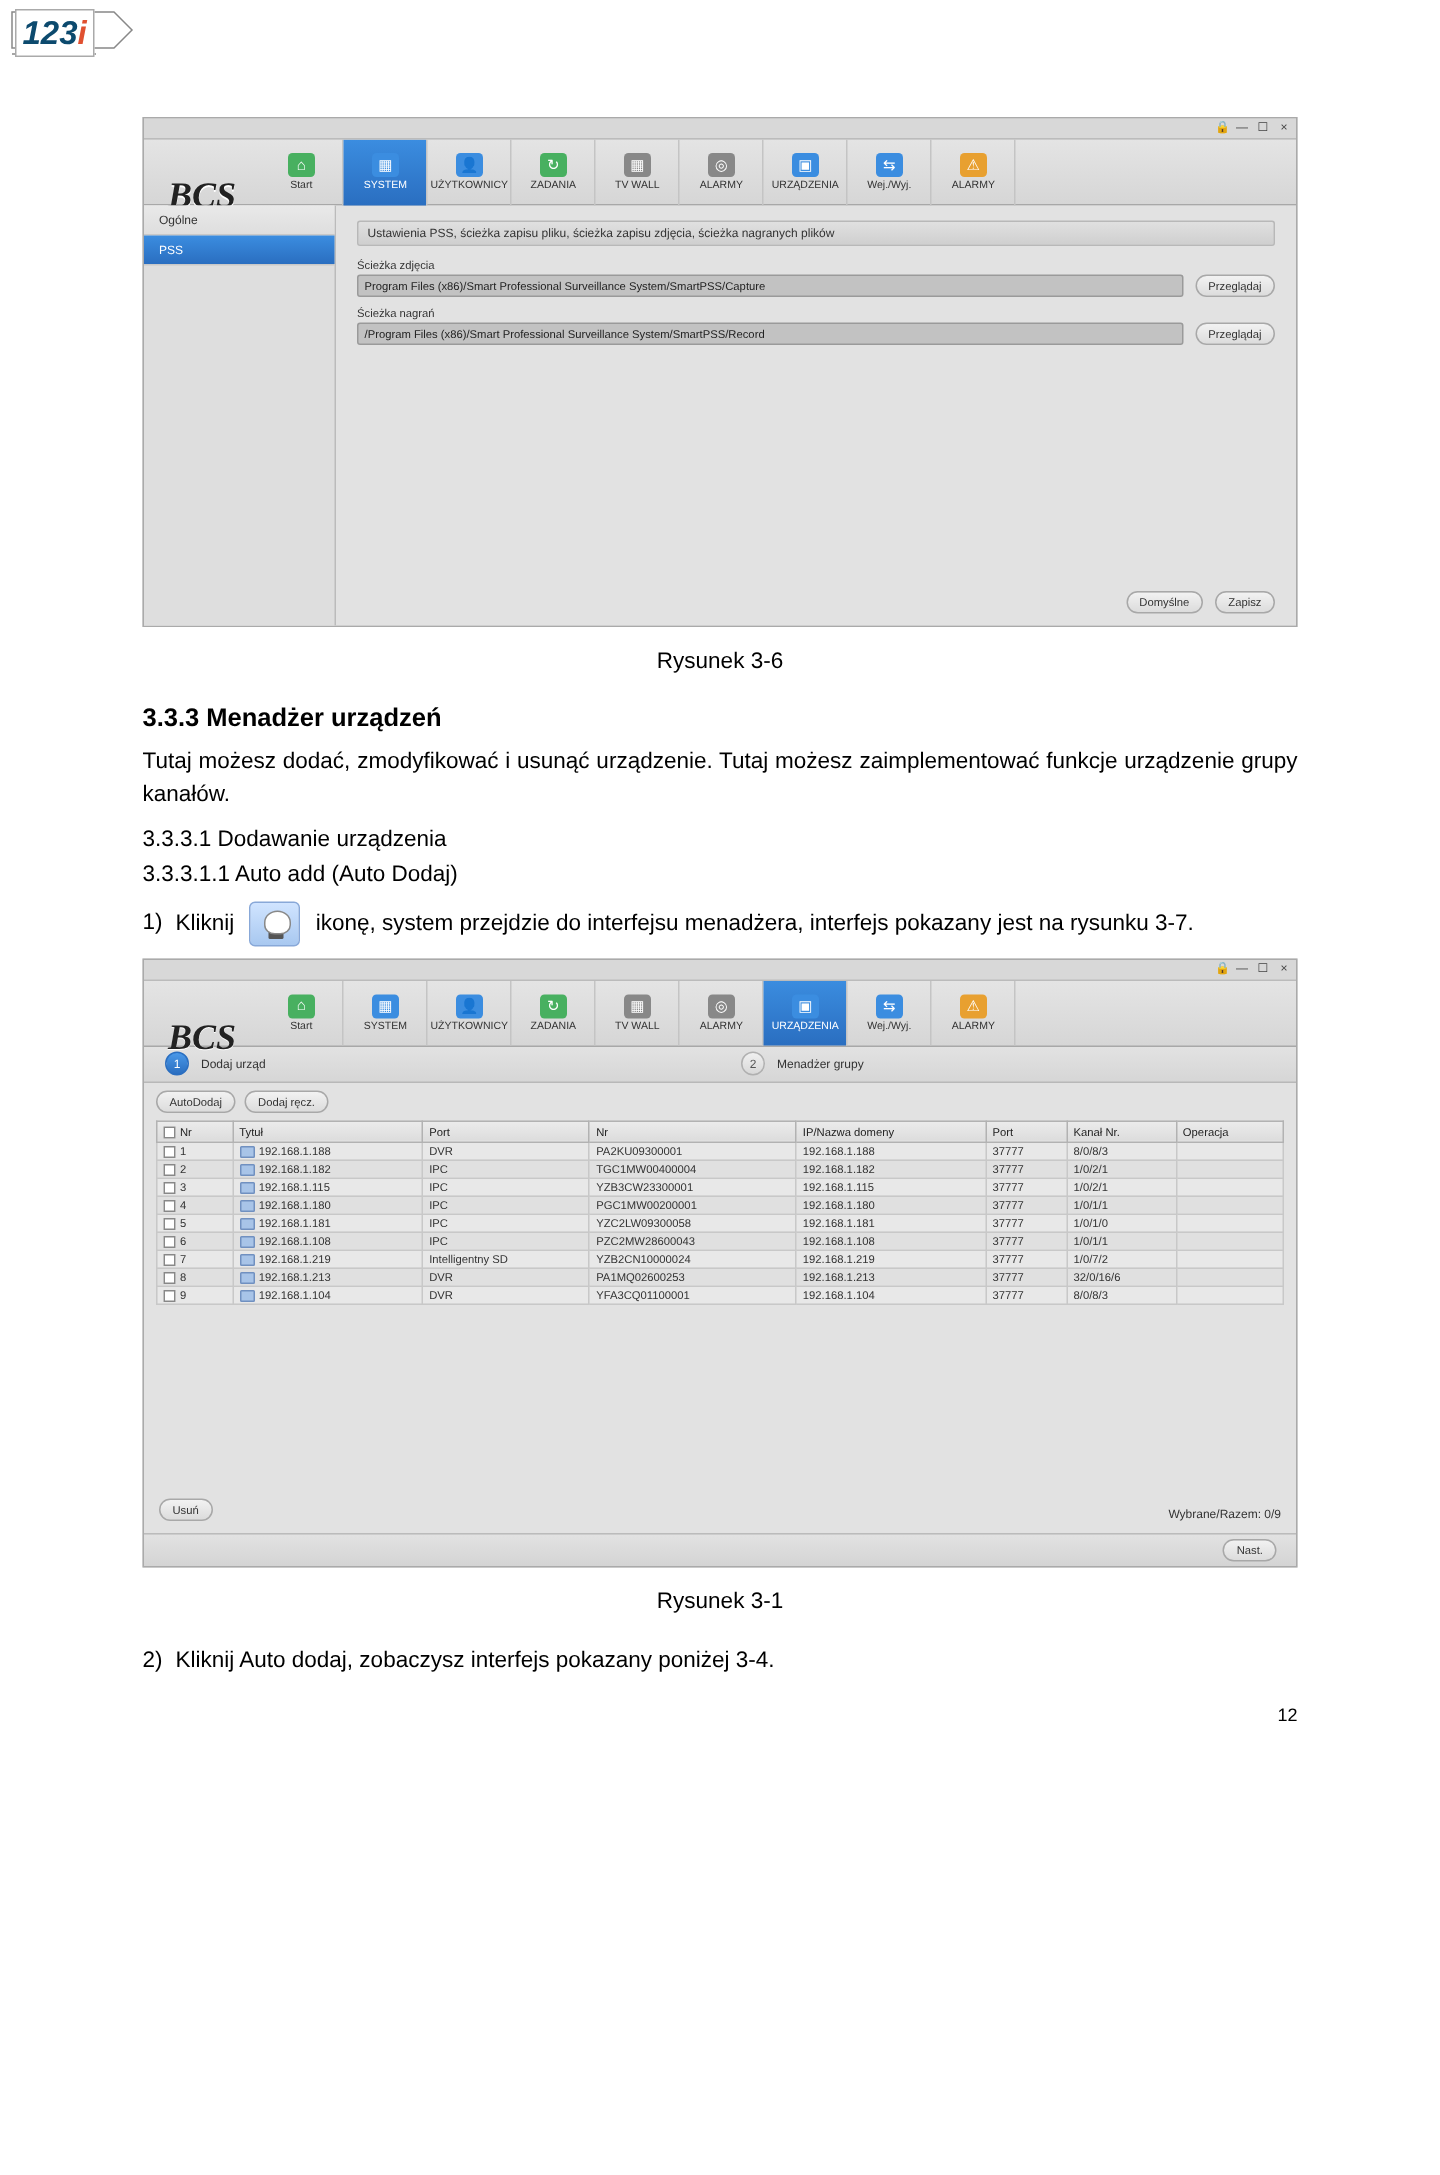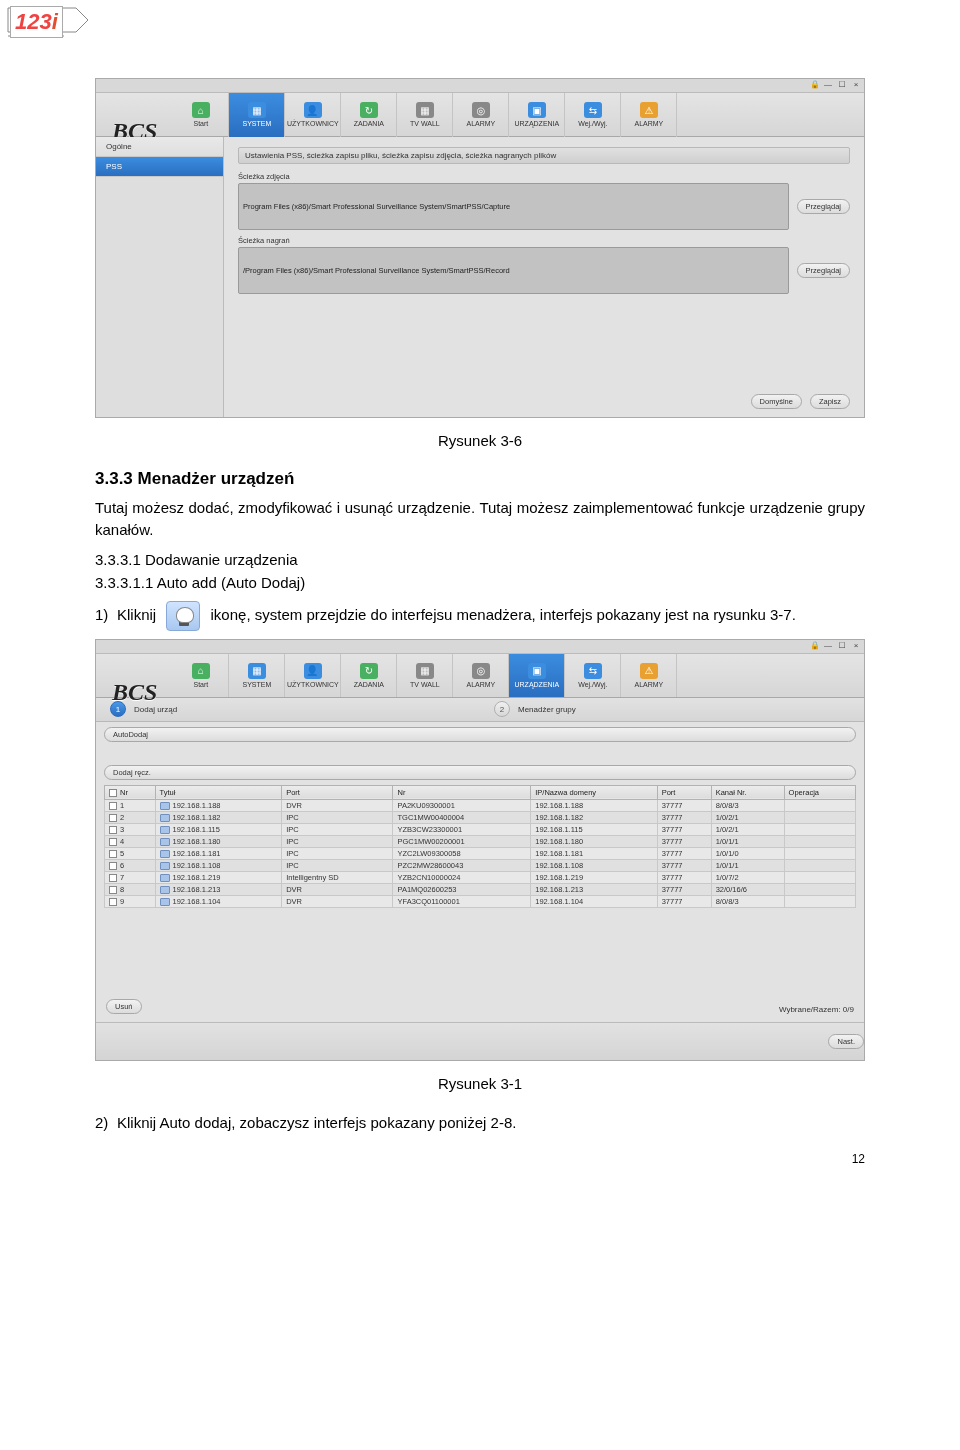--- a/index.html
+++ b/index.html
@@ -1,19 +1,19 @@
 <!DOCTYPE html>
 <html><head>
 <meta charset="utf-8">
 <style>
   * { margin:0; padding:0; box-sizing:border-box; }
   body { font-family: Arial, sans-serif; background:#fff; width:960px; }
   .page { padding: 30px 95px 30px 95px; position:relative; }
   .logo123 { position:absolute; top:6px; left:10px; font-style:italic; font-weight:bold; font-size:22px; background:#fff; padding:2px 4px; border:1px solid #aaa; }
-  .logo123 span:first-child { color:#ef4444; }
+  .logo123 span:first-child { color:#0c4a6e; }
   .logo123 span:last-child { color:#e05030; }
   .logo-arrow { position:absolute; top:4px; left:4px; width:88px; height:44px; pointer-events:none; }
 
   
   .shot { border:1px solid #aaa; margin:48px auto 0 auto; background:#d0d0d0; font-size:8px; color:#333; }
   .shot .titlebar { height:14px; background:#d8d8d8; border-bottom:1px solid #bbb; position:relative; }
   .win-btns { position:absolute; right:4px; top:2px; display:flex; gap:6px; }
   .win-btns div { width:8px; height:8px; text-align:center; line-height:8px; font-size:8px; color:#444; }
   .topbar { height:44px; background: linear-gradient(#e4e4e4,#d6d6d6); display:flex; align-items:center; border-bottom:1px solid #a8a8a8; }
   .bcs-logo { font-family: Georgia, serif; font-size:24px; font-weight:bold; font-style:italic; color:#222; padding:0 16px; text-shadow:0 1px 0 #fff;margin-top:34px; }
@@ -24,21 +24,21 @@
   .nav-label { font-size:7px; }
 
   .shot-body { display:flex; height:280px; background:#e2e2e2; }
   .sidebar { width:128px; background:#dedede; border-right:1px solid #bbb; }
   .sidebar-item { padding:5px 10px; border-bottom:1px solid #c8c8c8; background:linear-gradient(#e9e9e9,#dedede); }
   .sidebar-item.active { background:linear-gradient(#3b8de0,#2a6ec0); color:#fff; }
   .content { flex:1; padding:10px 14px; position:relative; }
   .sect-head { background:linear-gradient(#e0e0e0,#cfcfcf); padding:3px 6px; font-size:8px; border:1px solid #b8b8b8; border-radius:2px; margin-bottom:8px; }
   .field-row { display:flex; align-items:center; gap:8px; margin-bottom:6px; }
   .field-label { font-size:7.5px; color:#333; display:block; margin-bottom:2px; }
-  .path-input { flex:1; background:#c2c2c2; border:1px solid #9a9a9a; border-radius:2px; padding:18px 4px; font-size:7.5px; color:#222; }
+  .path-input { flex:1; background:#c2c2c2; border:1px solid #9a9a9a; border-radius:2px; padding:2px 4px; font-size:7.5px; color:#222; }
   .small-btn { background:linear-gradient(#f2f2f2,#dcdcdc); border:1px solid #a8a8a8; border-radius:10px; padding:2px 8px; font-size:7.5px; cursor:pointer; }
   .bottom-btns { position:absolute; right:14px; bottom:8px; display:flex; gap:8px; }
 
   
   .caption { text-align:center; margin:14px 0 20px 0; font-size:15px; }
   h3.doc { font-size:17px; font-weight:bold; margin-bottom:8px; }
   p.doc { font-size:15px; line-height:1.45; text-align:justify; margin-bottom:10px; }
   .sub1 { font-size:15px; margin:4px 0 6px 0; }
   .sub2 { font-size:15px; margin:4px 0 10px 0; display:flex; align-items:center; gap:6px; }
   .step { display:flex; align-items:center; font-size:15px; line-height:1.5; text-align:justify; margin-bottom:8px; }
@@ -47,33 +47,33 @@
   .inline-icon::after { content:""; position:absolute; left:9px; top:5px; width:16px; height:14px; background:#fff; border-radius:50% 50% 40% 40%; border:1px solid #888; }
   .inline-icon::before { content:""; position:absolute; left:12px; bottom:4px; width:10px; height:6px; background:#555; border-radius:1px; }
 
   
   .shot2 { border:1px solid #aaa; background:#d6d6d6; font-size:8px; color:#333; }
   .shot2 .topbar { height:44px; }
   .steps-row { display:flex; align-items:center; height:24px; border-bottom:1px solid #b8b8b8; background:linear-gradient(#e2e2e2,#d6d6d6); }
   .step-circle { width:16px; height:16px; border-radius:50%; background:linear-gradient(#4a98e8,#2a6ec0); color:#fff; display:flex; align-items:center; justify-content:center; font-size:8px; margin:0 8px 0 14px; border:1px solid #2a6ec0; }
   .step-circle.inactive { background:linear-gradient(#f0f0f0,#d8d8d8); color:#555; border:1px solid #b0b0b0; }
   .step-label { font-size:8px; flex:1; }
-  .tool-row { padding:5px 8px; display:flex; gap:23px;flex-direction:column; }
+  .tool-row { padding:5px 8px; display:flex; gap:6px; }
   .table { width:100%; border-collapse:collapse; font-size:7.5px; }
   .table th { text-align:left; background:linear-gradient(#ececec,#dcdcdc); border:1px solid #b2b2b2; padding:2px 4px; font-weight:normal; color:#222; }
   .table td { border:1px solid #c8c8c8; padding:1px 4px; background:#e8e8e8; }
   .table tr:nth-child(even) td { background:#e0e0e0; }
   .cb { display:inline-block; width:8px; height:8px; border:1px solid #888; background:#fff; margin-right:3px; vertical-align:middle; }
   .mon { display:inline-block; width:10px; height:8px; background:#a8c4e8; border:1px solid #7090c0; border-radius:1px; margin-right:3px; vertical-align:middle; }
   .shot2-body { height:300px; background:#e2e2e2; position:relative; }
   .table-wrap { padding:0 8px; }
   .bottom-left-btn { position:absolute; left:10px; bottom:8px; }
   .bottom-right { position:absolute; right:10px; bottom:8px; display:flex; align-items:center; gap:14px; }
   .sel-label { font-size:8px; }
-  .under-row { height:38px; display:flex; justify-content:flex-end; align-items:center; padding:0 0; border-top:1px solid #bbb; background:linear-gradient(#e2e2e2,#d4d4d4);}
+  .under-row { height:22px; display:flex; justify-content:flex-end; align-items:center; padding:0 13px; border-top:1px solid #bbb; background:linear-gradient(#e2e2e2,#d4d4d4);}
 
   .page-num { text-align:right; font-size:12px; margin-top:18px; }
 
 </style>
 </head>
 <body>
 
 <div class="page">
 
   <svg class="logo-arrow" viewBox="0 0 88 44">
@@ -357,17 +357,17 @@
     </div>
     <div class="under-row">
       <div class="small-btn">Nast.</div>
     </div>
   </div>
 
   <p class="caption">Rysunek 3-1</p>
 
   <div class="step">
     <span class="num">2)</span>
-    <span>Kliknij Auto dodaj, zobaczysz interfejs pokazany poniżej 2-8.</span>
+    <span>Kliknij Auto dodaj, zobaczysz interfejs pokazany poniżej 3-4.</span>
   </div>
 
   <div class="page-num">12</div>
 </div>
 
 </body></html>

